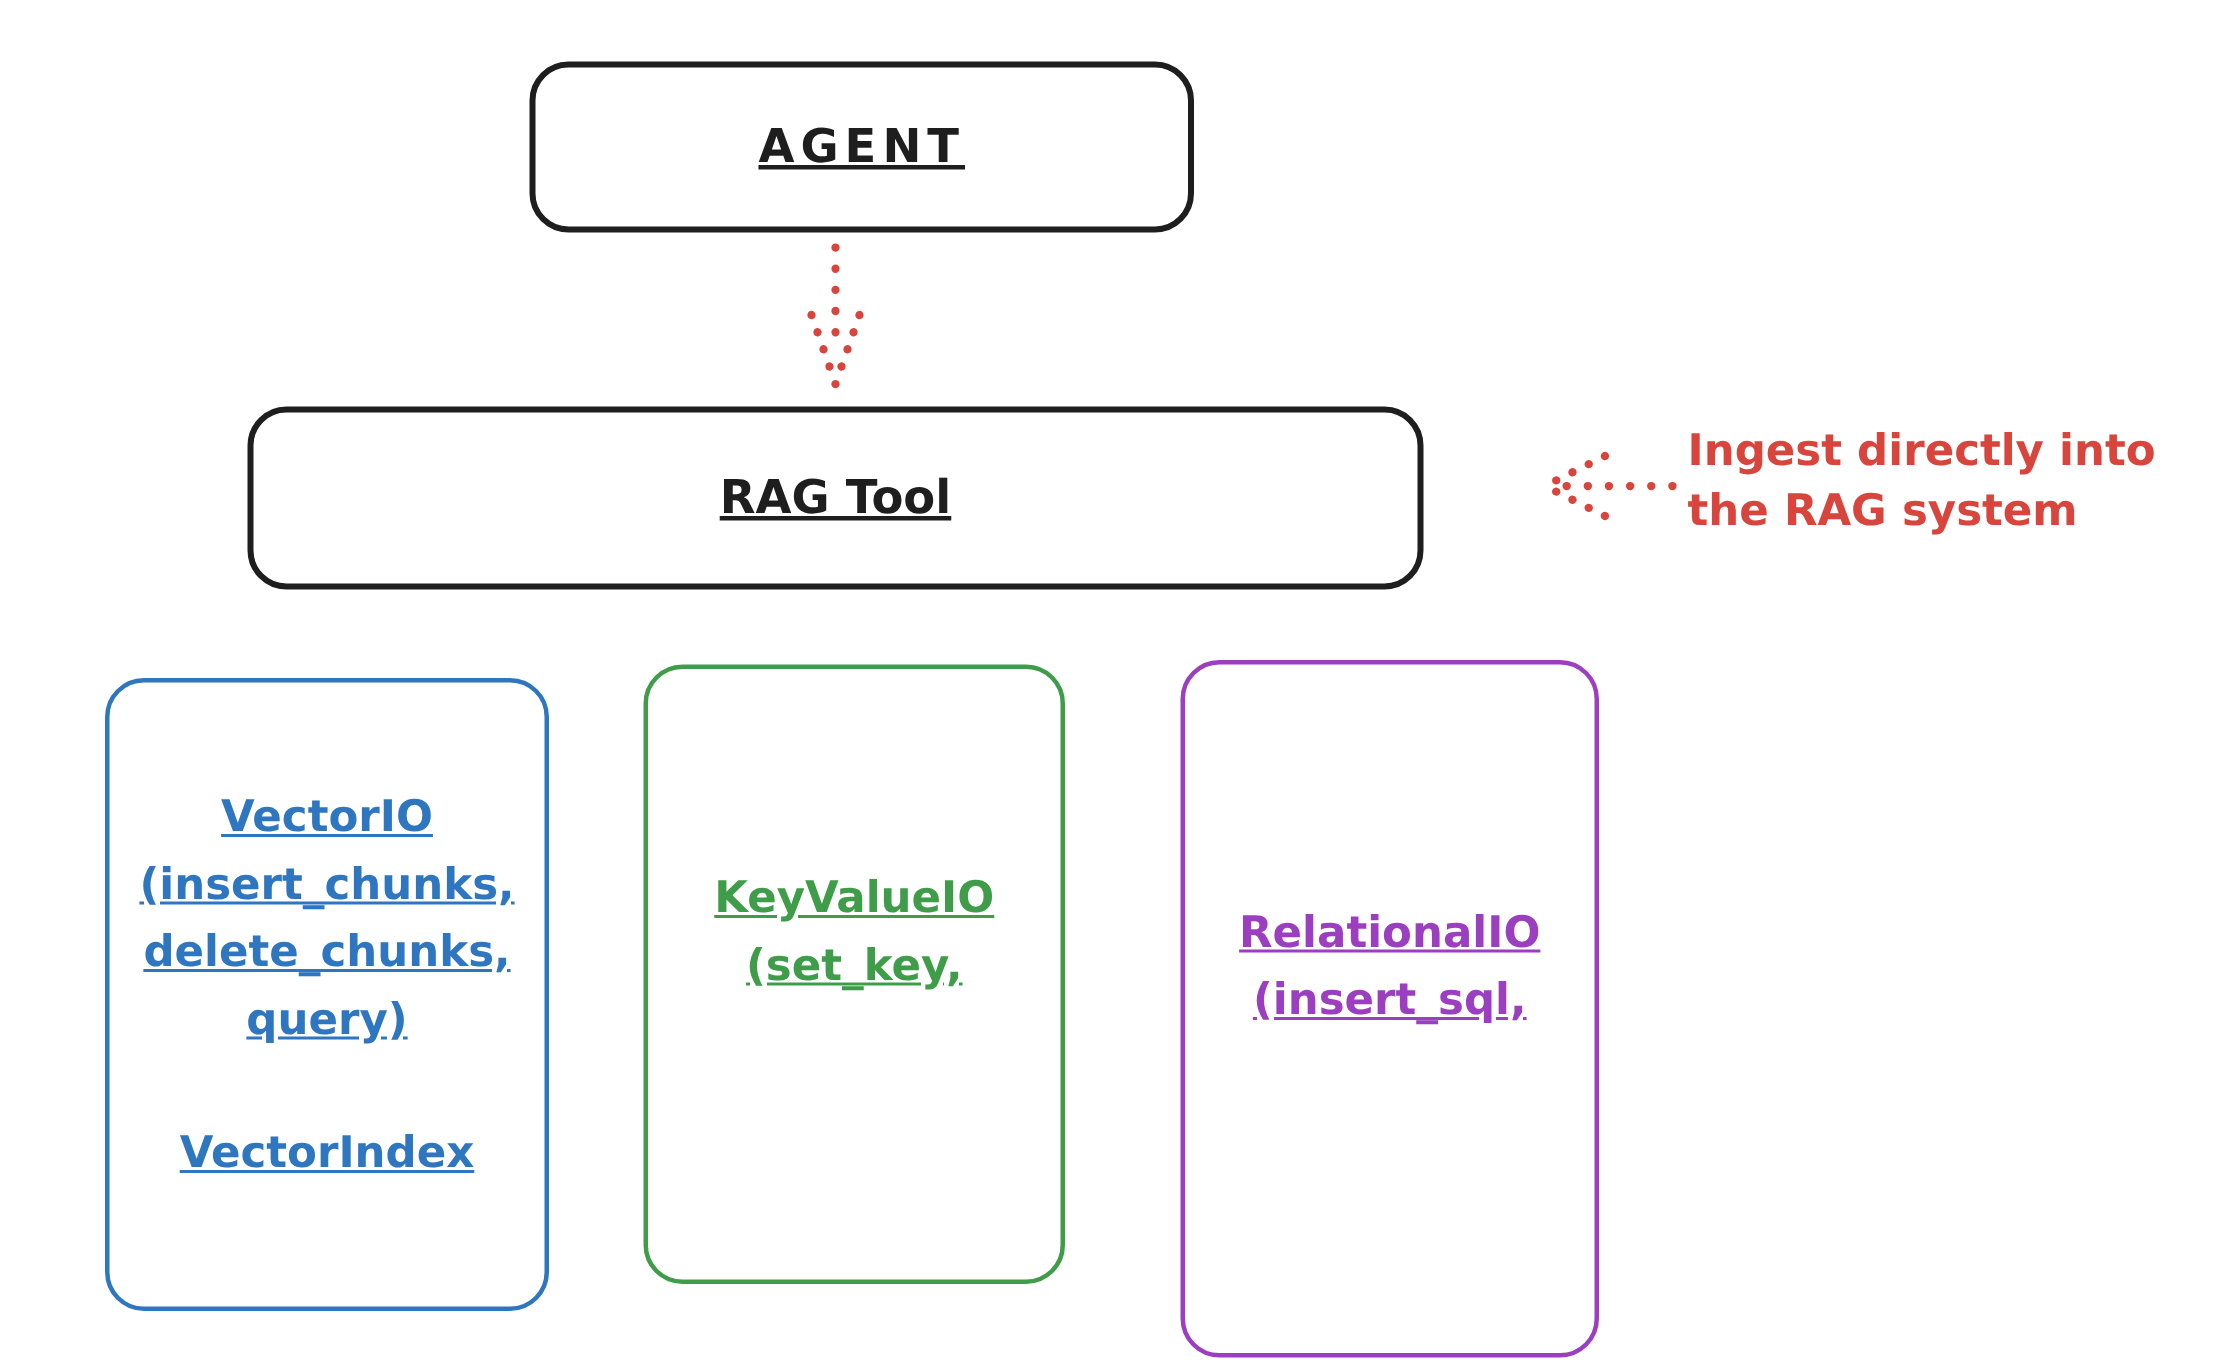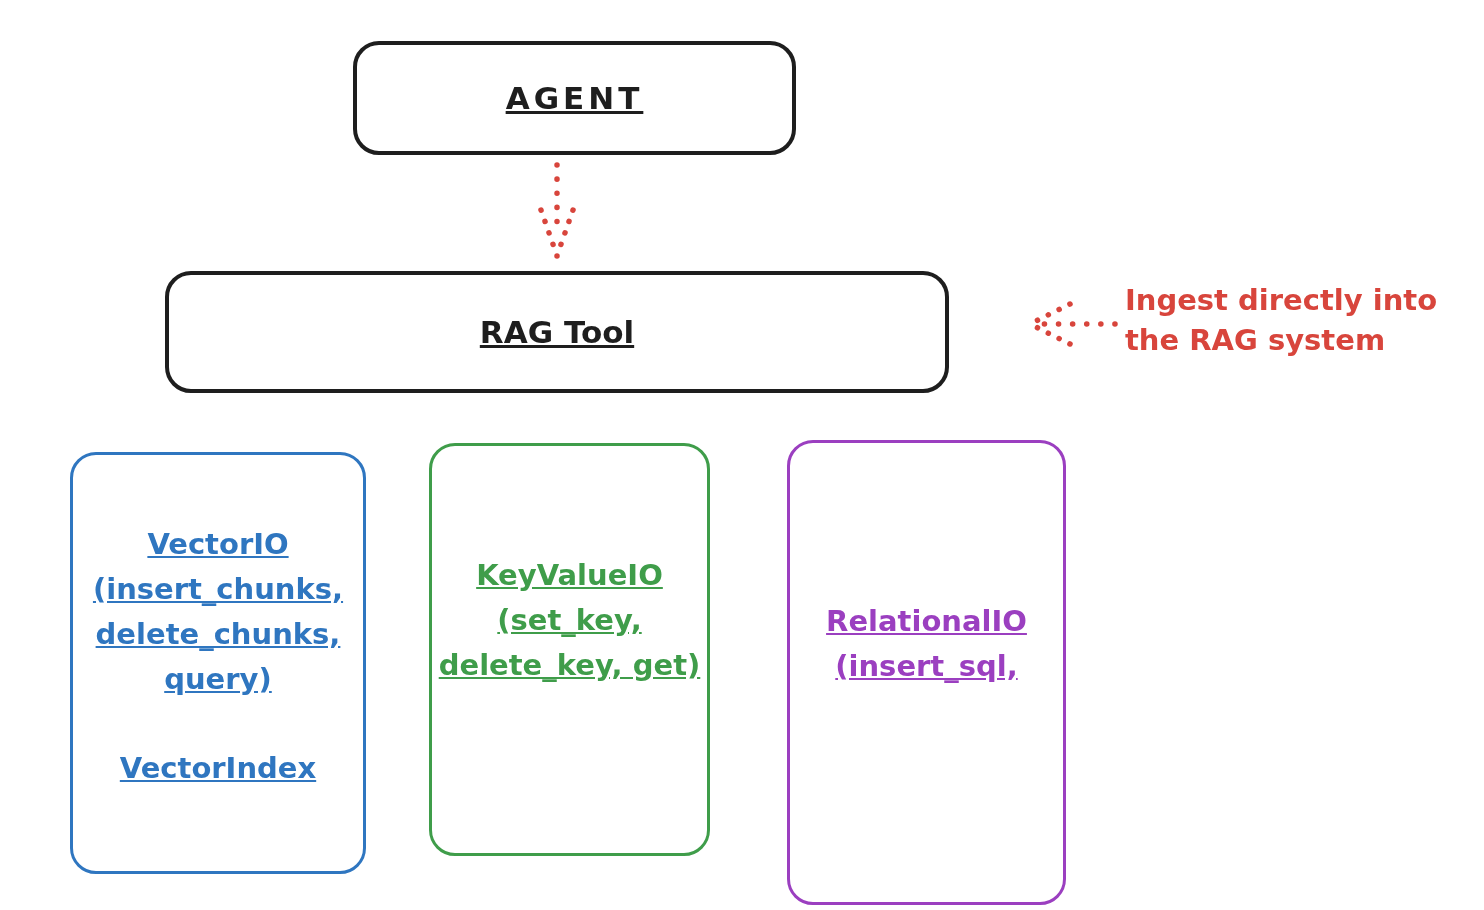--- a/index.html
+++ b/index.html
@@ -126,21 +126,20 @@
     <div>(insert_chunks,</div>
     <div>delete_chunks,</div>
     <div>query)</div>
     <div class="gap"></div>
     <div>VectorIndex</div>
   </div>
 
   <div class="node store-box keyvalue-box">
     <div>KeyValueIO</div>
     <div>(set_key,</div>
-    <div>delete_key, get)</div>
     <div class="gap"></div>
   </div>
 
   <div class="node store-box relational-box">
     <div>RelationalIO</div>
     <div>(insert_sql,</div>
     <div class="gap"></div>
   </div>
 
 </div>

